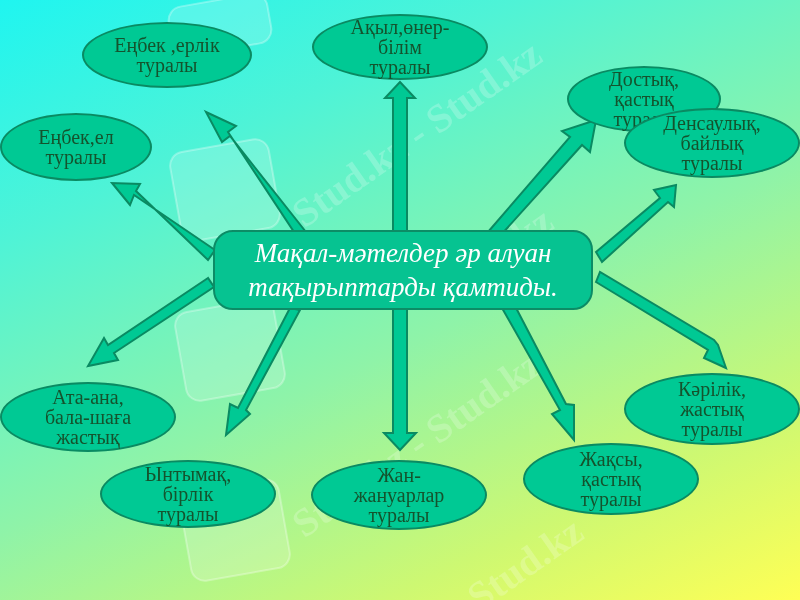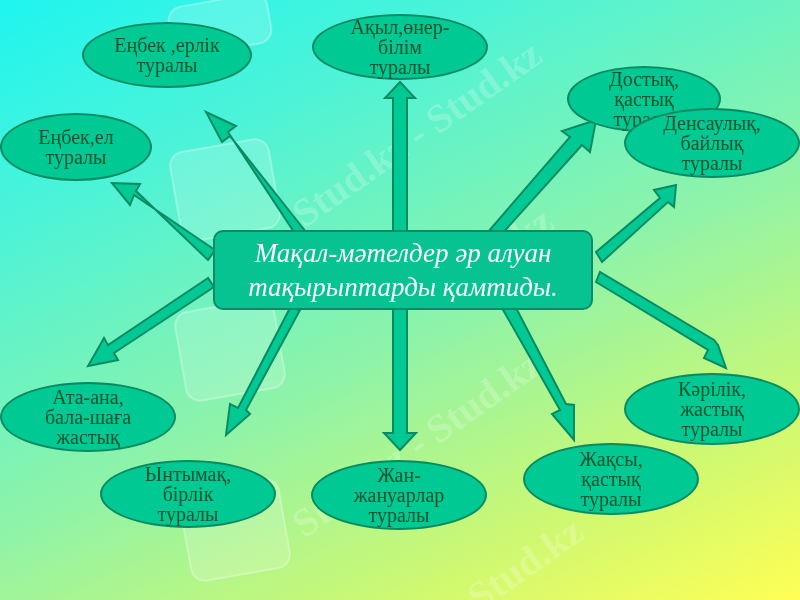--- a/index.html
+++ b/index.html
@@ -6,21 +6,21 @@
     body { width: 800px; height: 600px; overflow: hidden; position: relative;
       background: linear-gradient(155deg, #1ff5f0 0%, #4ff3d6 25%, #8ff3a8 55%, #cdf872 80%, #ffff55 100%);
       font-family: "Liberation Serif", serif; }
     #diagram-svg { position: absolute; left: 0; top: 0; }
     .wm { position: absolute; color: rgba(255,255,255,0.22); font-family: "Liberation Serif", serif;
       font-weight: bold; font-size: 40px; transform: rotate(-35deg); white-space: nowrap; pointer-events: none; }
     .node { position: absolute; border-radius: 50%; background: #00c994; border: 2px solid #0a8a62;
       box-sizing: border-box; display: flex; align-items: center; justify-content: center;
       color: #14532d; text-align: center; font-size: 20px; line-height: 20px; white-space: pre-line; }
     .center-box { position: absolute; left: 213px; top: 230px; width: 380px; height: 80px;
-      background: #06c391; border: 2px solid #0c8c66; border-radius: 10px; box-sizing: border-box;
+      background: #06c391; border: 2px solid #0c8c66; border-radius: 20px; box-sizing: border-box;
       color: #fff; font-style: italic; font-size: 27px; line-height: 34px; text-align: center;
       display: flex; align-items: center; justify-content: center; white-space: pre-line; }
   </style>
 </head>
 <body>
 
 <div class="wm" style="left:270px;top:110px;">Stud.kz - Stud.kz</div>
 <div class="wm" style="left:430px;top:230px;">Stud.kz</div>
 <div class="wm" style="left:270px;top:420px;">Stud.kz - Stud.kz</div>
 <div class="wm" style="left:460px;top:540px;">Stud.kz</div>

